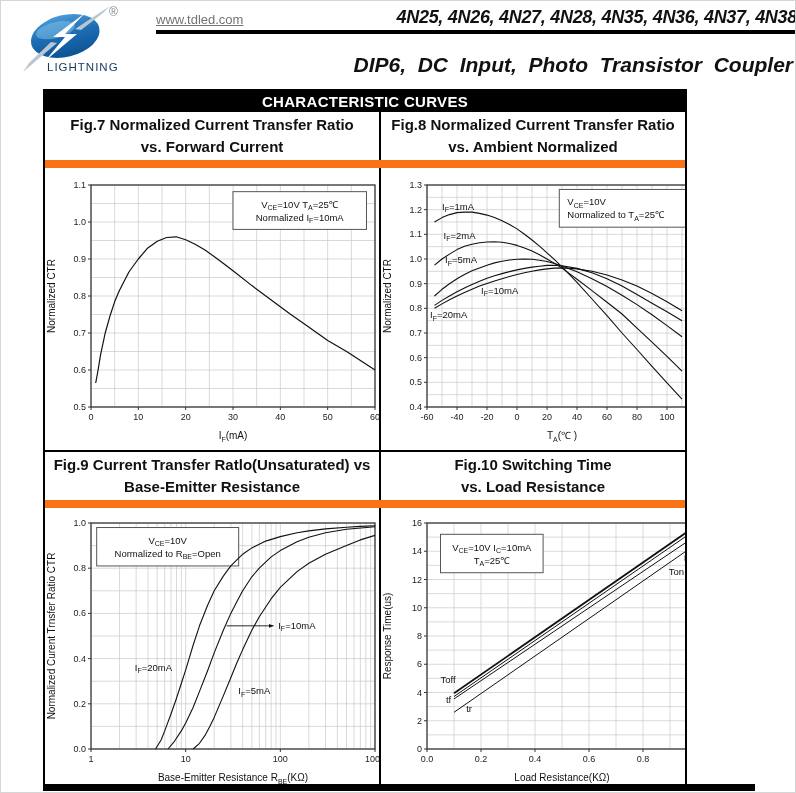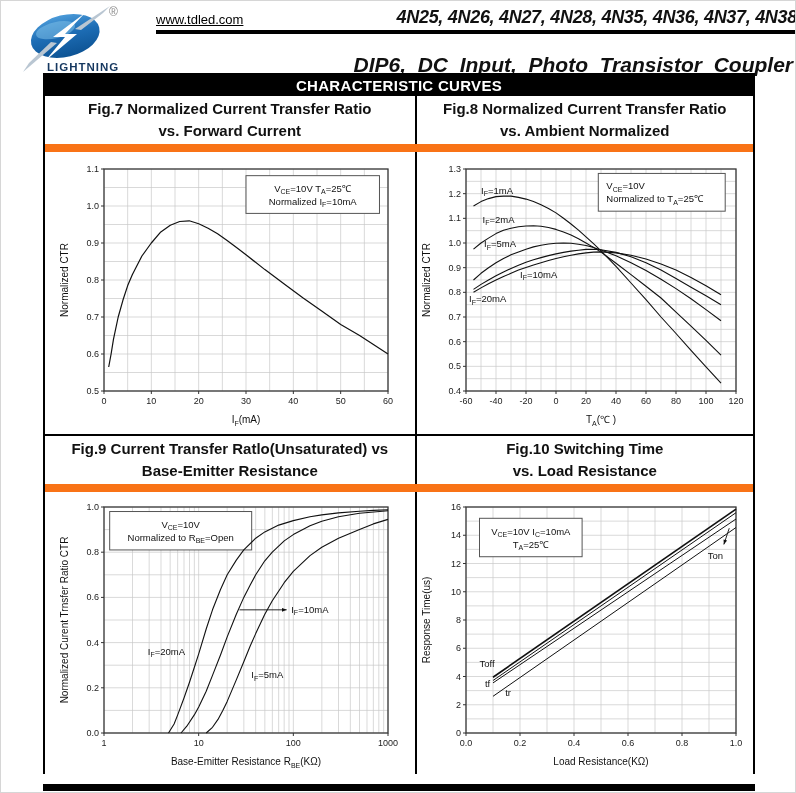--- a/index.html
+++ b/index.html
@@ -5,32 +5,32 @@
   html,body{margin:0;padding:0;}
   body{
     width:796px;height:793px;position:relative;background:#fff;
     font-family:"Liberation Sans",sans-serif;color:#111;
     border:1px solid #d6d6d6;box-sizing:border-box;overflow:hidden;
   }
   
   .hdr{position:absolute;left:0;top:0;width:796px;height:88px;}
   .logo{position:absolute;left:12px;top:2px;width:130px;height:80px;}
   .logo-reg{position:absolute;left:96px;top:2px;font-size:12px;color:#8a8a8a;}
-  .logo-name{position:absolute;left:34px;top:58px;font-size:11.5px;font-weight:bold;
+  .logo-name{position:absolute;left:34px;top:58px;font-size:11.5px;font-weight:normal;
     color:#15375f;letter-spacing:1px;}
   .hright{position:absolute;left:155px;top:6px;width:641px;}
   .hrow{display:flex;align-items:flex-end;white-space:nowrap;}
-  .weblink{font-size:13px;color:#000000;text-decoration:underline;padding-bottom:1px;cursor:pointer;}
+  .weblink{font-size:13px;color:#737373;text-decoration:underline;padding-bottom:1px;cursor:pointer;}
   .parts{flex:1;text-align:right;font-size:18px;font-weight:bold;font-style:italic;
     letter-spacing:-0.3px;padding-bottom:0;}
   .hrule{height:4px;background:#000;margin-top:2px;}
   .subtitle{text-align:right;font-size:21px;font-weight:bold;font-style:italic;
     margin-top:19px;padding-right:4px;white-space:pre;}
   
-  .doc-table{position:absolute;left:42px;top:72px;width:712px;
+  .doc-table{position:absolute;left:42px;top:88px;width:644px;
     border:2px solid #000;border-bottom:none;box-sizing:border-box;}
   .section-bar{height:21px;background:#000;color:#fff;font-weight:bold;font-size:15px;
     line-height:21px;text-align:center;letter-spacing:0.3px;}
   .trow{display:grid;grid-template-columns:52.2% 47.8%;border-bottom:8px solid #f97316;}
   .tcell{text-align:center;font-weight:bold;font-size:15px;line-height:21.5px;padding:2px 0 3px;}
   .tcell+.tcell,.ccell+.ccell{border-left:2px solid #000;}
   .crow{display:grid;grid-template-columns:52.2% 47.8%;border-bottom:2px solid #000;height:282px;}
   .crow.last{border-bottom:none;}
   .ccell{display:flex;align-items:center;justify-content:center;overflow:hidden;}
   .bottom-bar{position:absolute;left:42px;top:783px;width:712px;height:7px;background:#000;}

